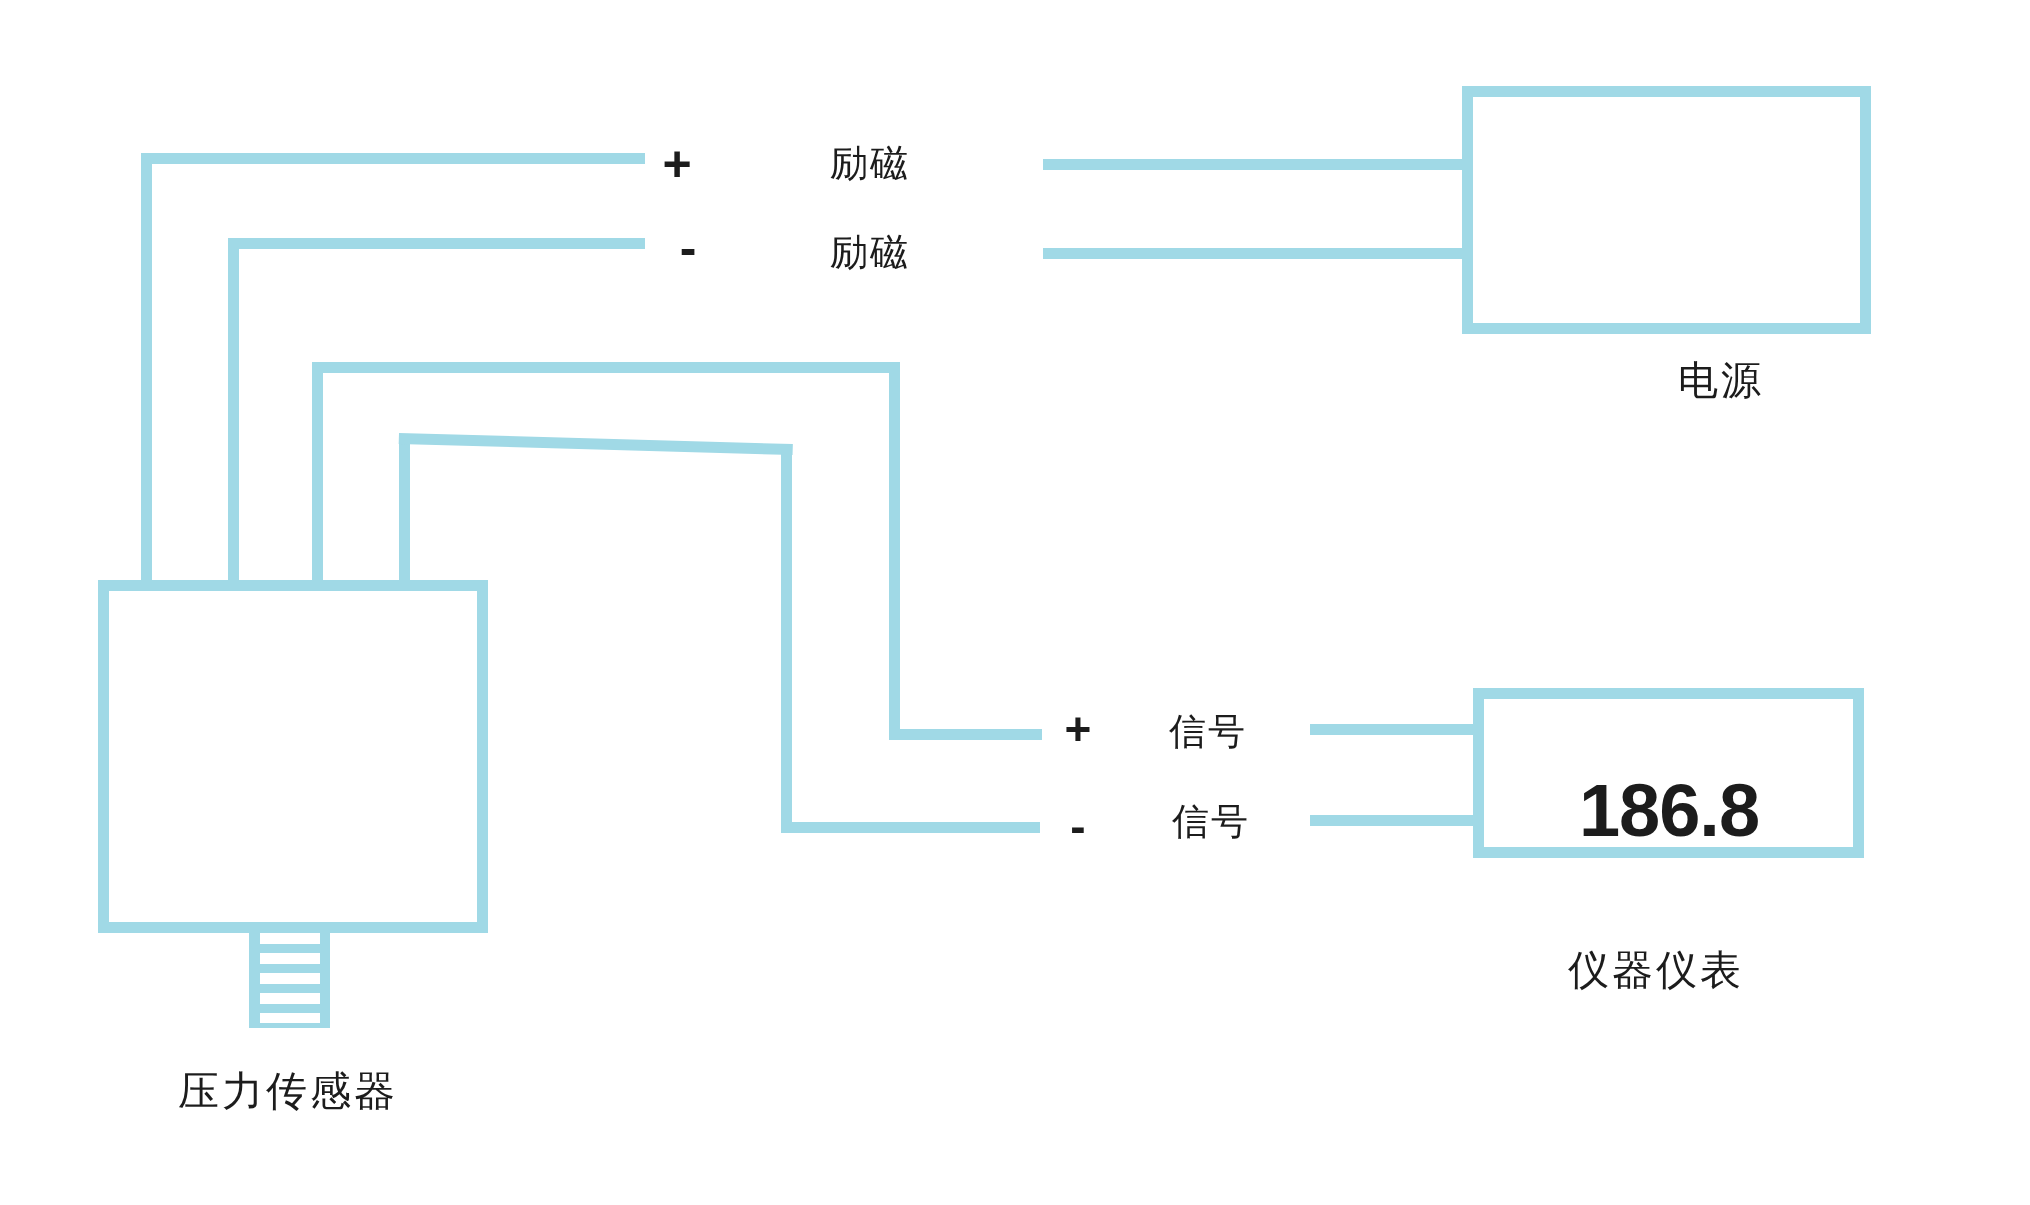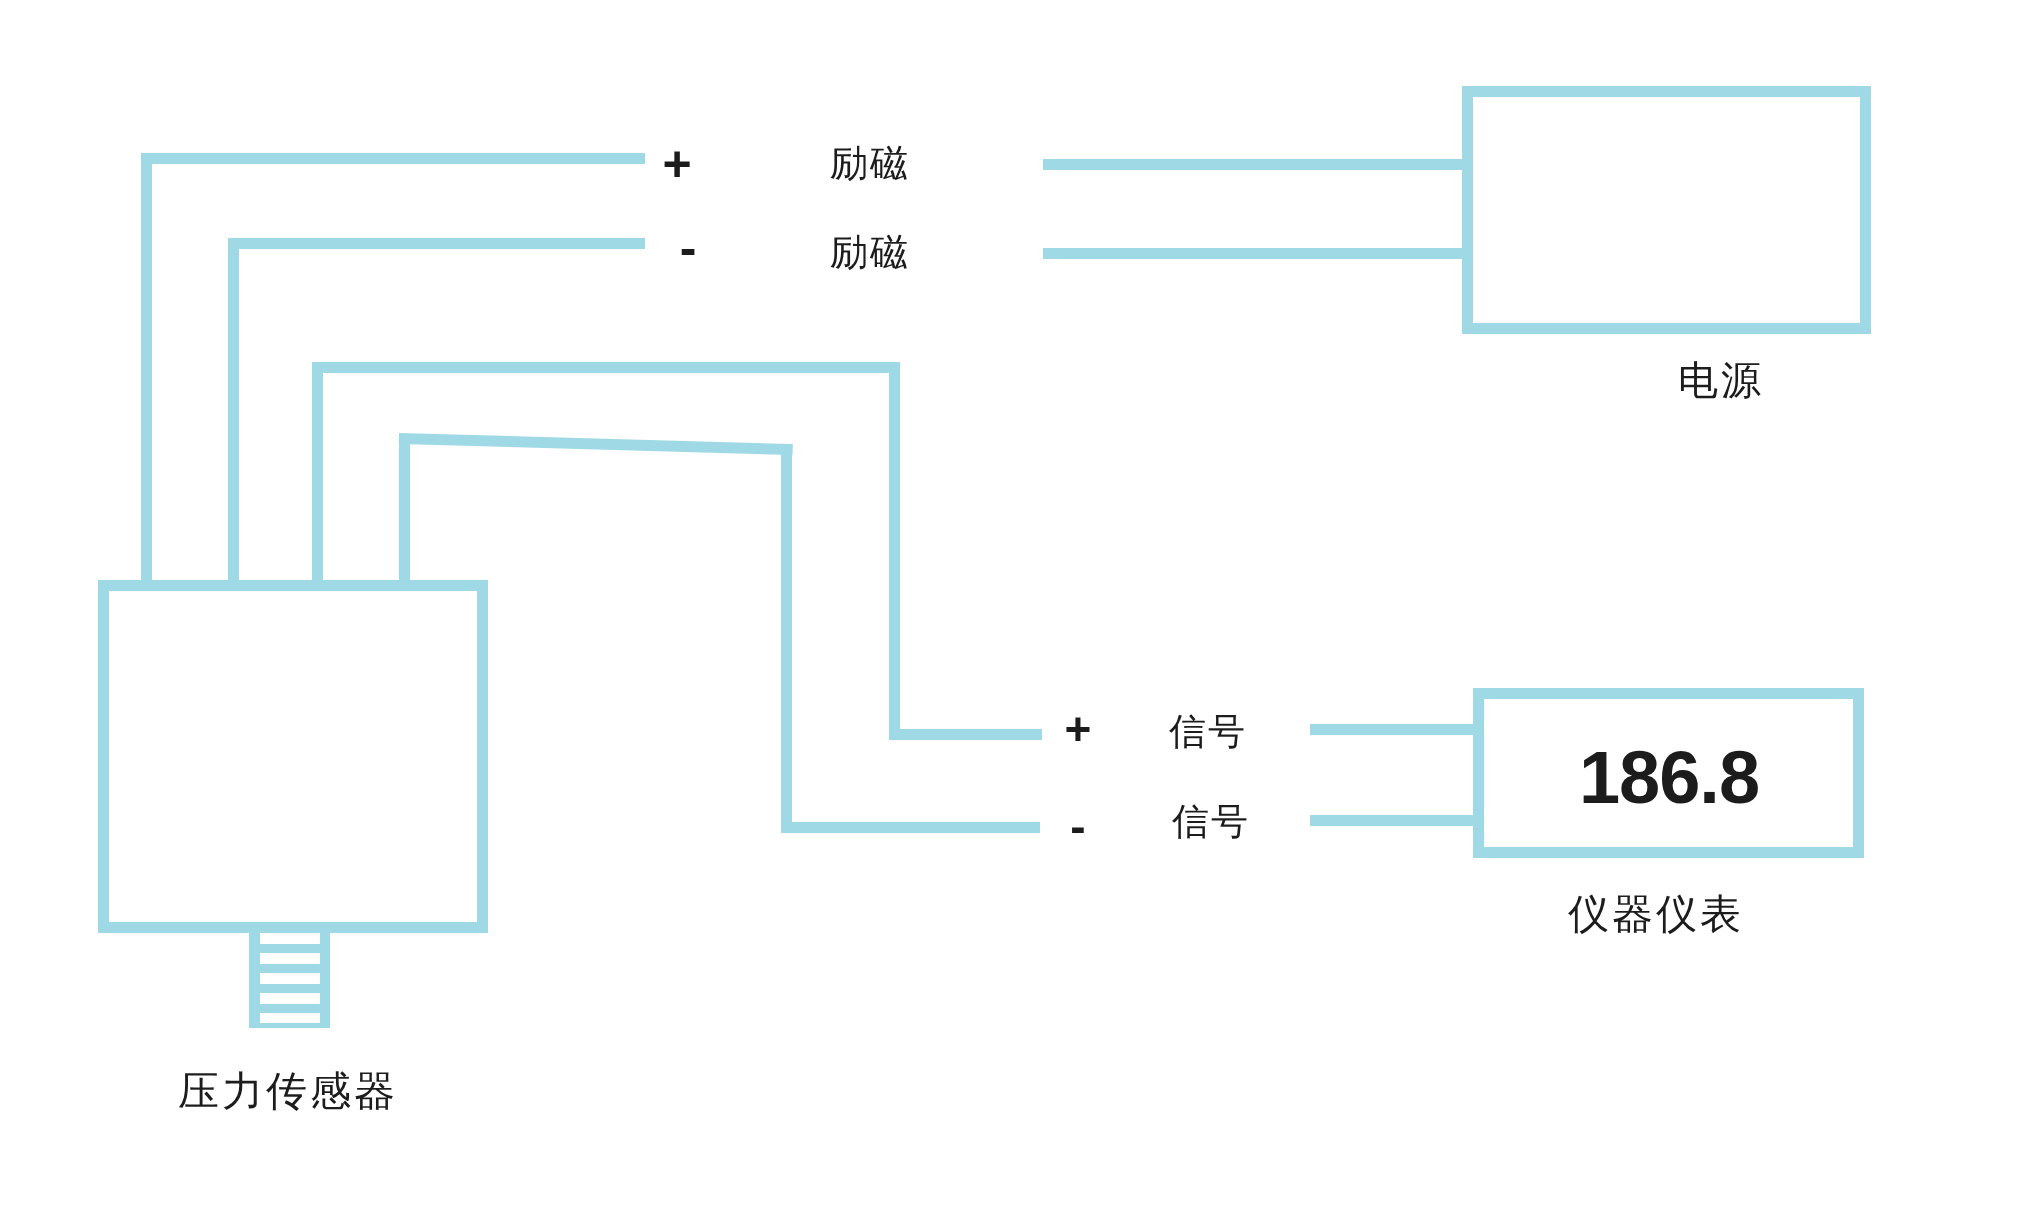--- a/index.html
+++ b/index.html
@@ -69,18 +69,18 @@
   <div class="lbl sign" style="left:688px;top:248px;">-</div>
   <div class="lbl cjk" style="left:870px;top:252px;">励磁</div>
 
   <div class="lbl sign-small" style="left:1078px;top:729px;">+</div>
   <div class="lbl cjk" style="left:1208px;top:731px;font-size:37px;">信号</div>
 
   <div class="lbl sign-small" style="left:1078px;top:826px;">-</div>
   <div class="lbl cjk" style="left:1211px;top:821px;font-size:37px;">信号</div>
 
   <div class="lbl caption" style="left:1682px;top:380px;font-size:40px;margin-left:39px;">电源</div>
-  <div class="lbl reading" style="left:1669px;top:778px;">186.8</div>
-  <div class="lbl caption" style="left:1656px;top:914px;">仪器仪表</div>
+  <div class="lbl reading" style="left:1669px;top:811px;">186.8</div>
+  <div class="lbl caption" style="left:1656px;top:970px;">仪器仪表</div>
   <div class="lbl caption" style="left:288px;top:1091px;">压力传感器</div>
 
 
 </div>
 
 </body></html>

